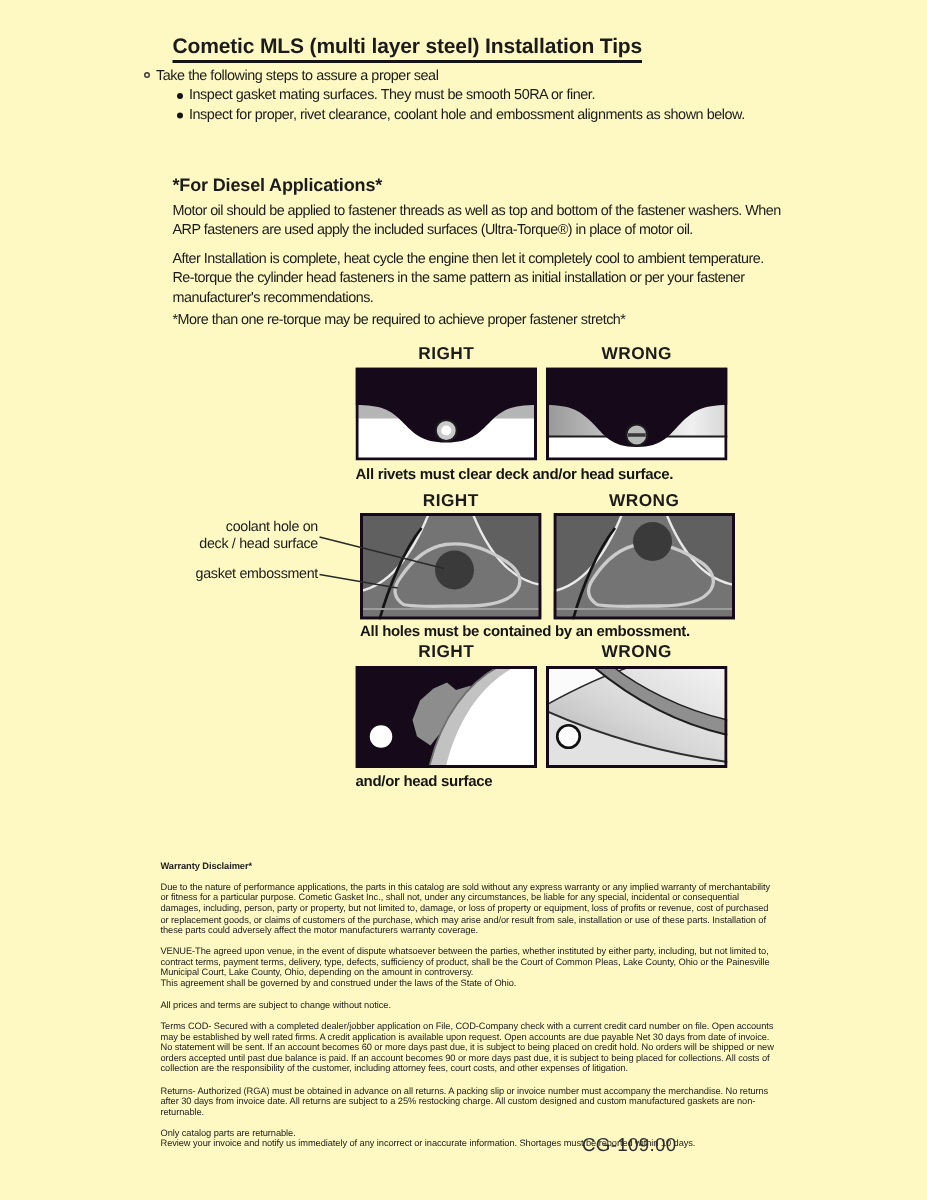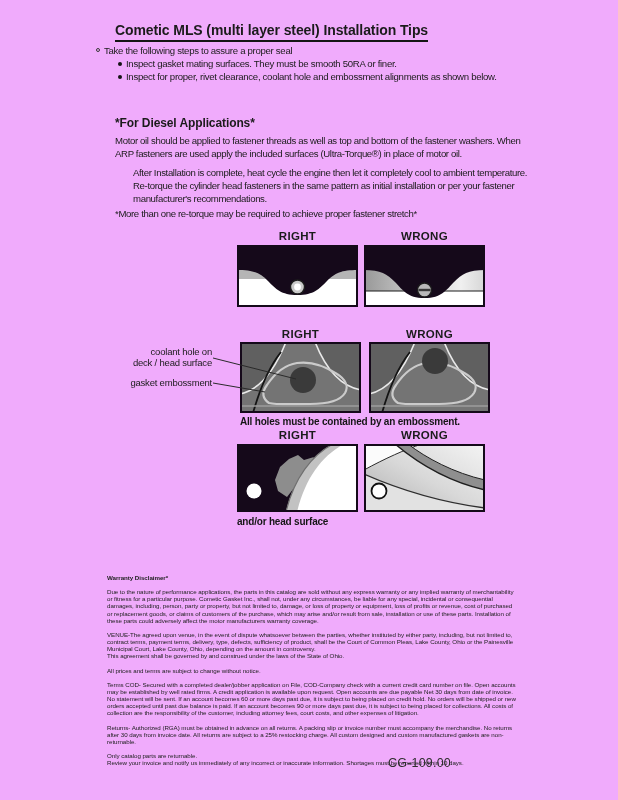--- a/index.html
+++ b/index.html
@@ -1,33 +1,33 @@
 <!DOCTYPE html>
 <html><head>
 <meta charset="utf-8">
 <style>
   * { margin:0; padding:0; box-sizing:border-box; }
   html,body { background:#ffffff; }
   body { width:618px; height:800px; font-family:"Liberation Sans", sans-serif; color:#1b1b1b; }
-  .page { position:relative; width:618px; height:800px; background:#f0abfc; overflow:hidden; }
+  .page { position:relative; width:618px; height:800px; background:#fef9c3; overflow:hidden; }
 
   .title { position:absolute; left:115px; top:22px; font-size:14px; font-weight:bold;
            letter-spacing:-0.1px; border-bottom:2px solid #151515; padding-bottom:2px; display:inline-block; }
 
   .tips { position:absolute; left:96px; top:44px; width:432px; font-size:9.6px; letter-spacing:-0.3px; }
   .tips .row { display:flex; align-items:flex-start; line-height:13.2px; }
   .marker { flex:0 0 auto; display:inline-block; }
   .ring { width:4px; height:4px; border:1px solid #3a3a3a; border-radius:50%; margin:4px 4px 0 0; }
   .dot  { width:4px; height:4px; background:#141414; border-radius:50%; margin:4.5px 4px 0 0; }
   .sub { margin-left:22px; }
 
   .diesel-heading { position:absolute; left:115px; top:116px; font-size:12px; font-weight:bold; letter-spacing:-0.1px; }
   .body { position:absolute; left:115px; width:406px; font-size:9.6px; letter-spacing:-0.35px; line-height:13.1px; }
   .p1 { top:134px; }
-  .p2 { top:166px;margin-left:18px; }
+  .p2 { top:166px; }
   .note { top:207px; }
 
   .dg-label { position:absolute; width:121px; text-align:center; font-size:11.5px; font-weight:bold;
               letter-spacing:0.3px; color:#1b1b1b; }
   .panel { position:absolute; display:block; }
   .cap { position:absolute; font-size:10px; font-weight:bold; letter-spacing:-0.2px; color:#161616; line-height:11.5px; }
   .blk { display:block; }
 
   .l-r1a{left:237px;top:230px}.l-r1b{left:364px;top:230px}
   .p-r1a{left:237px;top:245px}.p-r1b{left:364px;top:245px}
@@ -104,20 +104,21 @@
     </defs>
     <rect width="121" height="62" fill="#ffffff"></rect>
     <rect x="0" y="25" width="121" height="21" fill="url(#gr1)"></rect>
     <line x1="0" y1="46" x2="121" y2="46" stroke="#1c1c1c" stroke-width="1.2"></line>
     <path d="M0,0 H121 V25 C104,25 98,29 90,37 C82,45 78,53 60.5,53 C43,53 39,45 31,37 C23,29 17,25 0,25 Z" fill="#15091a"></path>
     <circle cx="60.5" cy="45" r="7" fill="#b9b9b9" stroke="#1c1c1c" stroke-width="1.4"></circle>
     <line x1="54.5" y1="45" x2="66.5" y2="45" stroke="#3a3a3a" stroke-width="2.4"></line>
     <rect x="1" y="1" width="119" height="60" fill="none" stroke="#15091a" stroke-width="2"></rect>
   </svg>
 
+  <div class="cap c-r1">All rivets must clear deck and/or head surface.</div>
 
   <div class="dg-label l-r2a">RIGHT</div>
   <div class="dg-label l-r2b">WRONG</div>
 
   <svg class="panel p-r2a" width="121" height="71" viewBox="0 0 121 71">
     <rect width="121" height="71" fill="#606060"></rect>
     <path d="M0,52 C24,47 38,20 46,0 H75 C83,20 97,44 121,48 V71 H0 Z" fill="#747474"></path>
     <path d="M0,52 C24,47 38,20 46,0" fill="none" stroke="#e9e9e9" stroke-width="1.6"></path>
     <path d="M75,0 C83,20 97,44 121,48" fill="none" stroke="#e9e9e9" stroke-width="1.6"></path>
     <path d="M13,71 C19,50 29,25 41,10" fill="none" stroke="#141414" stroke-width="1.8"></path>

